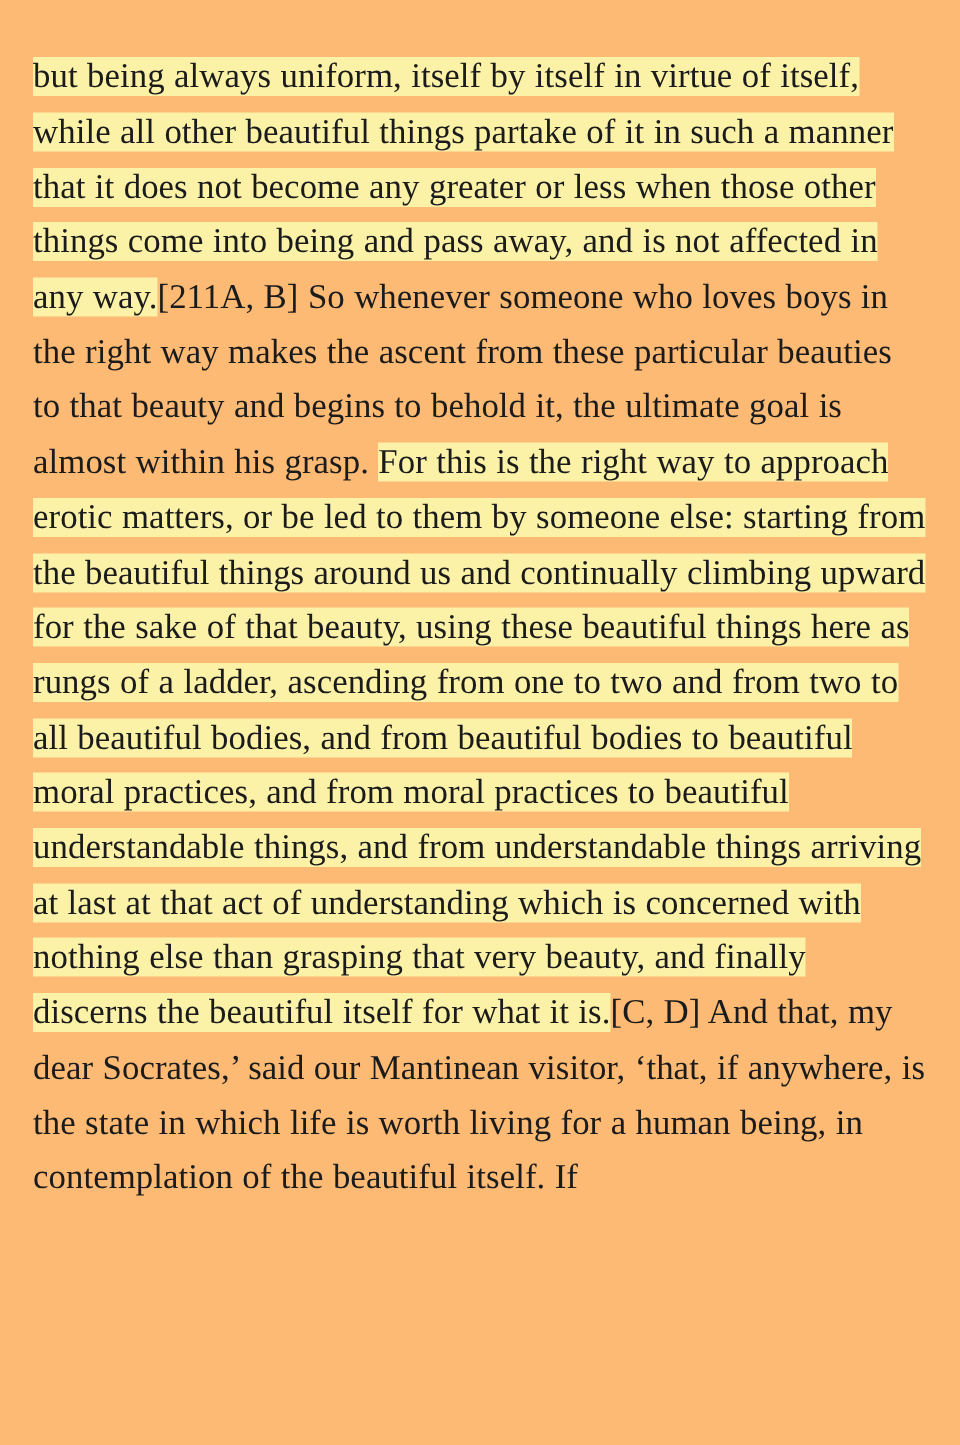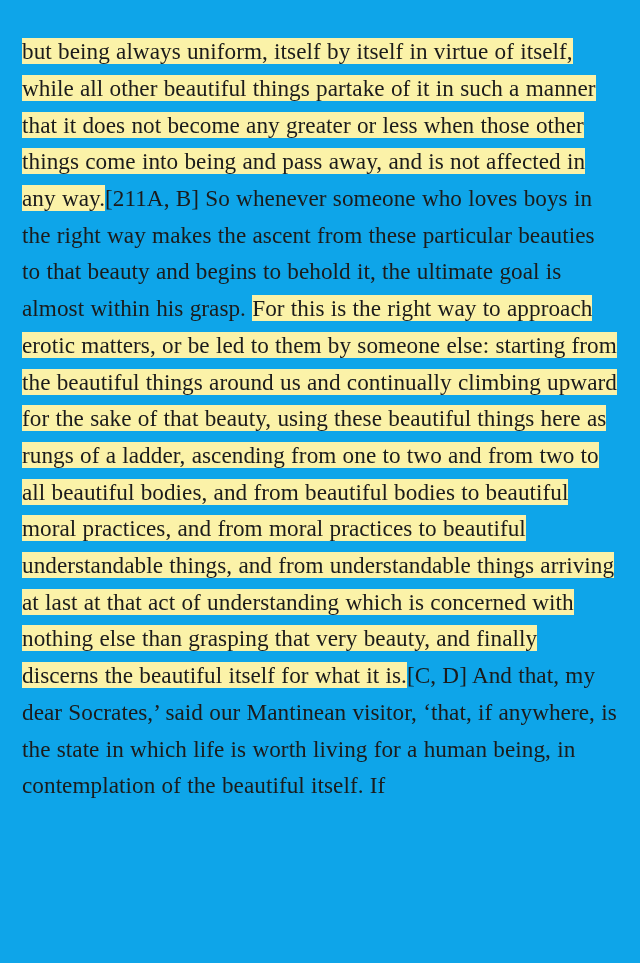--- a/index.html
+++ b/index.html
@@ -10,21 +10,21 @@
   body {
     width: 640px;
     height: 963px;
     overflow: hidden;
     font-family: "Liberation Serif", serif;
   }
   #page {
     position: relative;
     width: 640px;
     height: 963px;
-    background: #0ea5e9;
+    background: #fdba74;
     box-sizing: border-box;
     padding: 10px 22px 0 22px;
   }
   .passage {
     font-family: "Liberation Serif", serif;
     font-size: 23.2px;
     line-height: 36.7px;
     color: #1b1b1b;
     text-align: left;
     letter-spacing: 0.05px;

